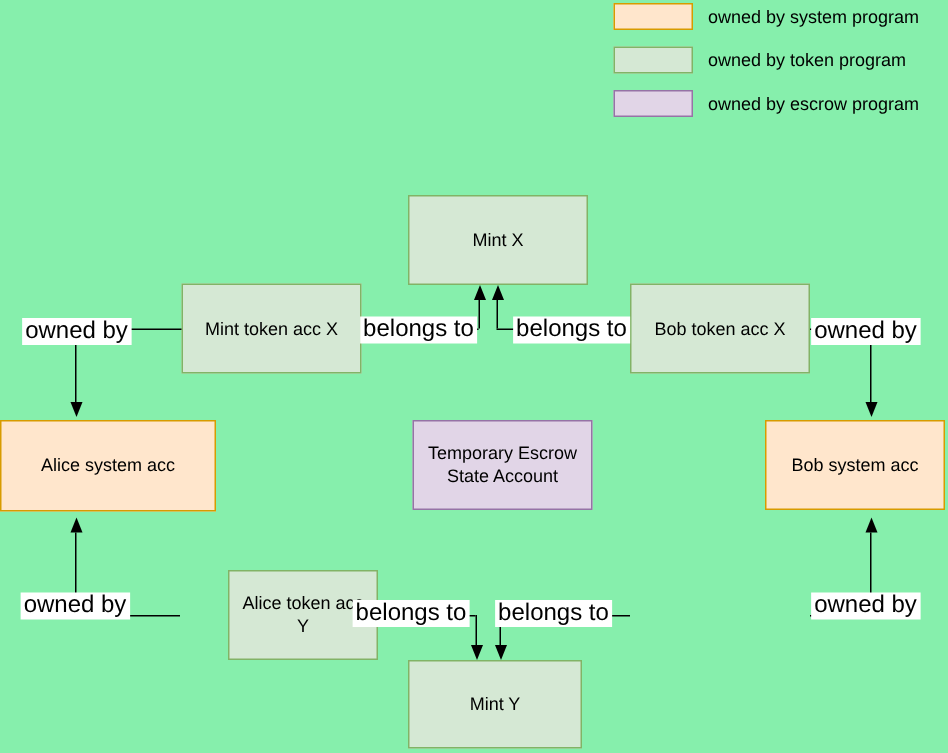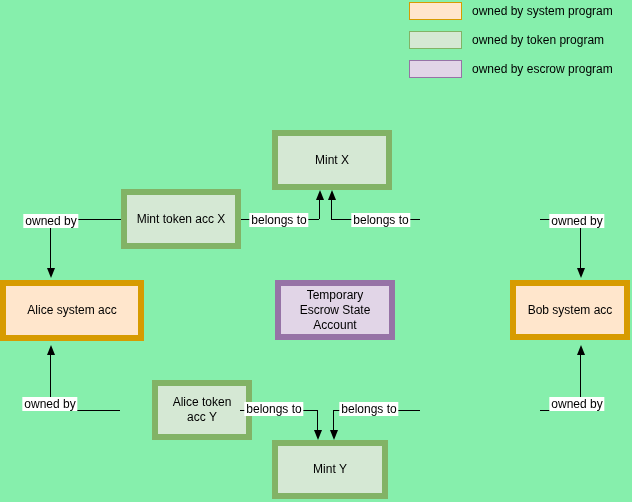--- a/index.html
+++ b/index.html
@@ -7,21 +7,21 @@
     position: relative;
     width: 632px;
     height: 502px;
     background: #86efac;
     font-family: Liberation Sans, sans-serif;
     overflow: hidden;
   }
   .node {
     position: absolute;
     box-sizing: border-box;
-    border: 6px solid #be185d;
+    border: 1px solid #be185d;
     display: flex;
     align-items: center;
     justify-content: center;
     text-align: center;
     font-size: 12px;
     color: #000;
     line-height: 1.25;
     padding: 0 5px;
   }
   .node.token  { background: #D5E8D4; border-color: #82B366; }
@@ -40,21 +40,21 @@
   .arrow.up {
     border-left: 4px solid transparent;
     border-right: 4px solid transparent;
     border-bottom: 10px solid #000;
   }
 
   .edge-label {
     position: absolute;
     transform: translate(-50%, -50%);
     background: #ffffff;
-    font-size: 12px;
+    font-size: 16px;
     color: #000;
     padding: 0 2px;
     white-space: nowrap;
   }
 
   .legend-swatch {
     position: absolute;
     box-sizing: border-box;
     width: 53px;
     height: 18px;
@@ -84,20 +84,21 @@
     <div class="legend-label" style="left:472px; top:31px;">owned by token program</div>
 
     <div class="legend-swatch escrow" style="left:409px; top:60px;"></div>
     <div class="legend-label" style="left:472px; top:60px;">owned by escrow program</div>
   </div>
 
   <div class="node token" style="left:272px; top:130px; width:120px; height:60px;">Mint X</div>
 
   <div class="node token" style="left:121px; top:189px; width:120px; height:60px;">Mint token acc X</div>
 
+  <div class="node token" style="left:420px; top:189px; width:120px; height:60px;">Bob token acc X</div>
 
   <div class="node system" style="left:0px; top:280px; width:144px; height:61px;">Alice system acc</div>
 
   <div class="node escrow" style="left:275px; top:280px; width:120px; height:60px;">Temporary Escrow State Account</div>
 
   <div class="node system" style="left:510px; top:280px; width:120px; height:60px;">Bob system acc</div>
 
   <div class="node token" style="left:120px; top:380px; width:100px; height:60px;margin-left:32px;">Alice token acc Y</div>
 
 

